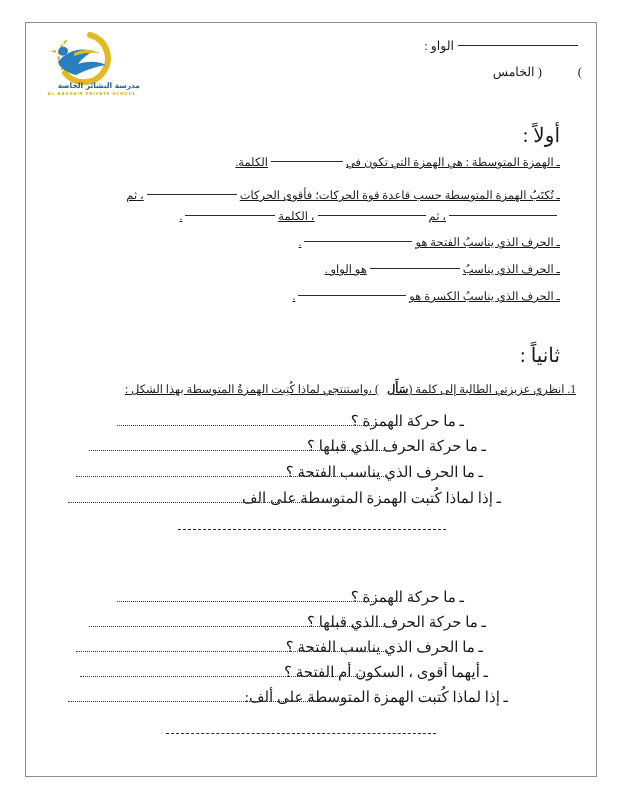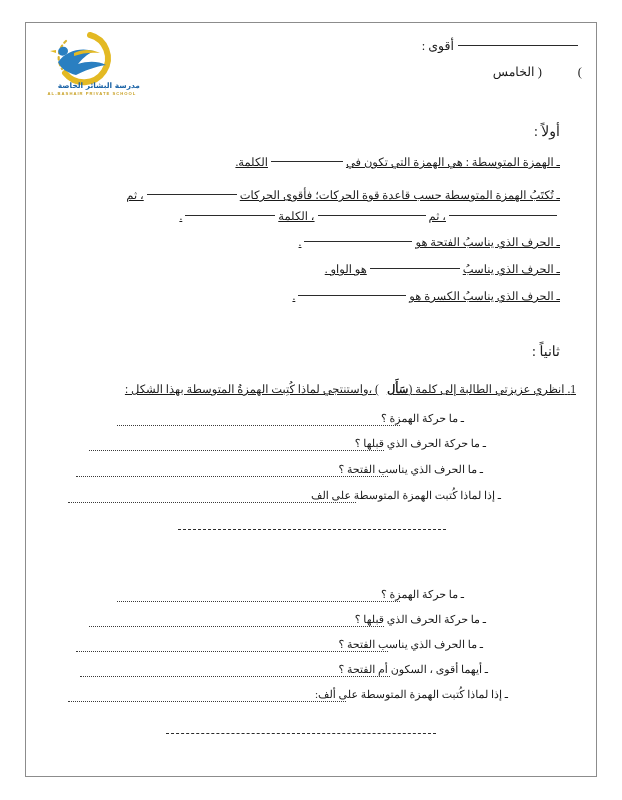--- a/index.html
+++ b/index.html
@@ -99,21 +99,21 @@
     vertical-align: middle;
   }
   .hf-grade {
     display: inline-block;
     margin-left: 16px;
   }
 
   
   .section-title {
     text-align: right;
-    font-size: 14px;
+    font-size: 20px;
     font-weight: normal;
     margin: 0 18px 0 0;
     padding: 0;
   }
   .sec1-title { position: absolute; top: 108px; right: 18px; }
   .sec2-title { position: absolute; top: 330px; right: 18px; }
 
   .line {
     position: absolute;
     text-align: right;
@@ -155,21 +155,21 @@
   }
   .bold-u {
     font-weight: bold;
     text-decoration: underline;
     margin-left: 8px;
   }
 
   .sub-q {
     position: absolute;
     text-align: right;
-    font-size: 11px;
+    font-size: 15px;
     direction: rtl;
     white-space: nowrap;
   }
 
   
   .watermark {
     position: absolute;
     pointer-events: none;
     user-select: none;
   }
@@ -195,21 +195,21 @@
           <path d="M20 21 L14 22 L20 24 Z" fill="#e3b923"></path>
 
           <path d="M38 24 C46 20 56 20 64 24 C55 23 46 24 38 27 Z" fill="#e3b923"></path>
         </svg>
         <div class="logo-ar">مدرسة البشائر الخاصة</div>
         <div class="logo-en">AL-BASHAIR PRIVATE SCHOOL</div>
       </div>
 
       <div class="header-fields">
         <div class="hf-row">
-          <span class="hf-rule"></span><span class="hf-label">أقوى :</span>
+          <span class="hf-rule"></span><span class="hf-label">الواو :</span>
         </div>
         <div class="hf-row">
           <span>)</span><span style="display:inline-block;width:36px"></span><span>(</span>&nbsp;<span class="hf-grade">الخامس</span>
         </div>
       </div>
     </div>
 
     <div class="section-title sec1-title" style="top:100px;">أولاً :</div>
 
     <div class="line" style="top:131px; right:36px; width:470px;">

